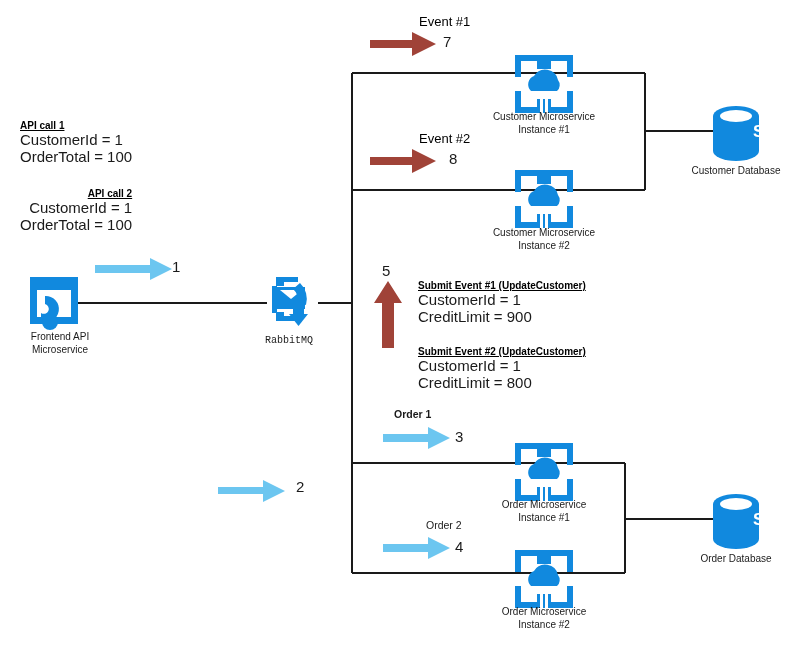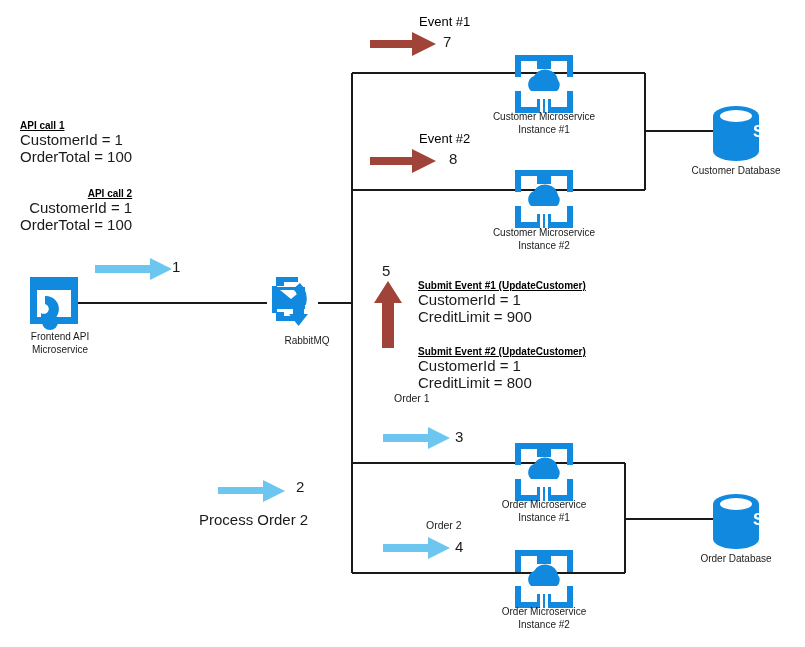--- a/index.html
+++ b/index.html
@@ -244,27 +244,26 @@
   <div class="annot-line">CreditLimit = 900</div>
 </div>
 
 <div class="block" style="left:418px; top:346px;">
   <div class="annot-title">Submit Event #2 (UpdateCustomer)</div>
   <div class="annot-line">CustomerId = 1</div>
   <div class="annot-line">CreditLimit = 800</div>
 </div>
 
 <div class="block" style="left:199px; top:511px;">
-  <div class="annot-line">Process Order 2</div>
 </div>
 
 <div class="node-label" style="left:0px; top:330px; width:120px;">Frontend API
 Microservice</div>
 
-<div class="node-label" style="left:252px; top:334px; width:110px;">RabbitMQ</div>
+<div class="node-label" style="left:234px; top:334px; width:110px;font-family:Liberation Mono, monospace;">RabbitMQ</div>
 
 <div class="node-label" style="left:444px; top:110px; width:200px;">Customer Microservice
 Instance #1</div>
 
 <div class="node-label" style="left:444px; top:226px; width:200px;">Customer Microservice
 Instance #2</div>
 
 <div class="node-label" style="left:444px; top:498px; width:200px;">Order Microservice
 Instance #1</div>
 
@@ -278,14 +277,14 @@
 <div class="num" style="left:172px; top:258px;">1</div>
 <div class="num" style="left:296px; top:478px;">2</div>
 <div class="num" style="left:455px; top:428px;">3</div>
 <div class="num" style="left:455px; top:538px;">4</div>
 <div class="num" style="left:382px; top:262px;">5</div>
 <div class="num" style="left:443px; top:33px;">7</div>
 <div class="num" style="left:449px; top:150px;">8</div>
 
 <div class="mid-lbl" style="left:371px; top:14px;">Event #1</div>
 <div class="mid-lbl" style="left:371px; top:131px;">Event #2</div>
-<div class="small-lbl" style="left:394px; top:392px;">Order 1</div>
+<div class="small-lbl" style="left:394px; top:408px;font-weight:bold;">Order 1</div>
 <div class="small-lbl" style="left:394px; top:519px;margin-left:32px;">Order 2</div>
 
 </body></html>

